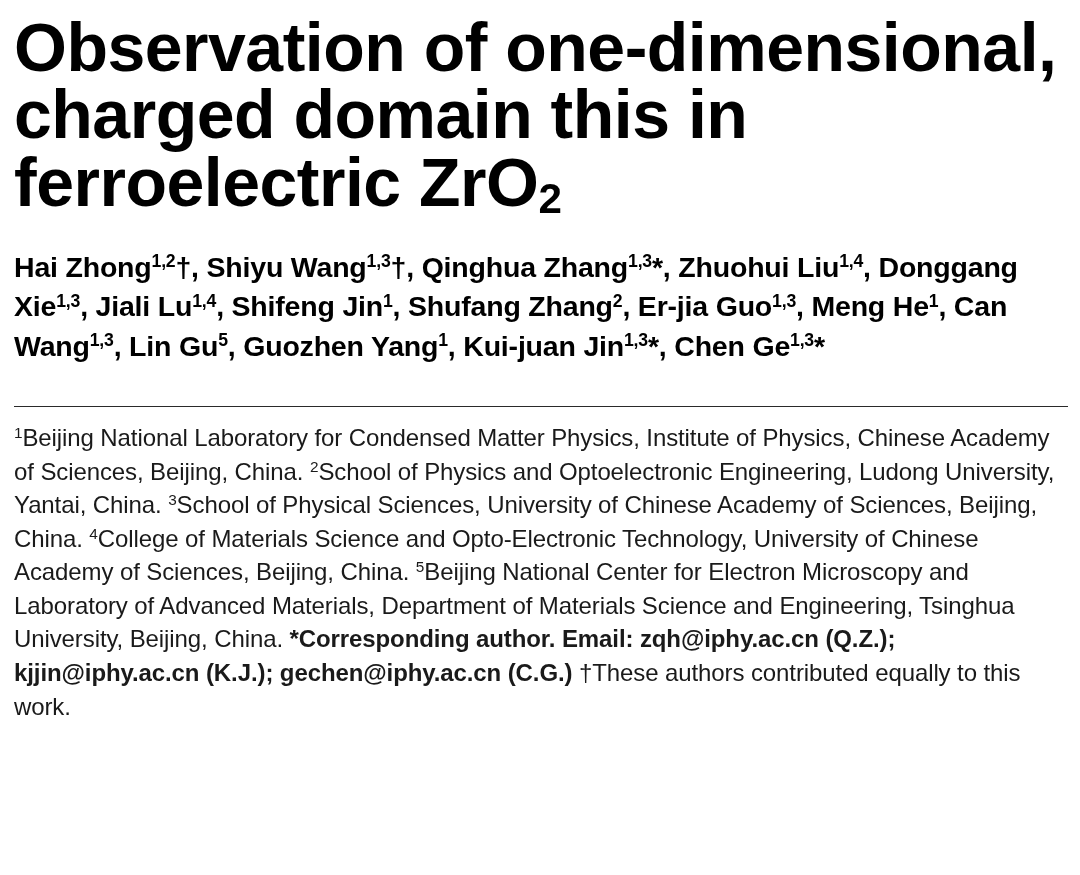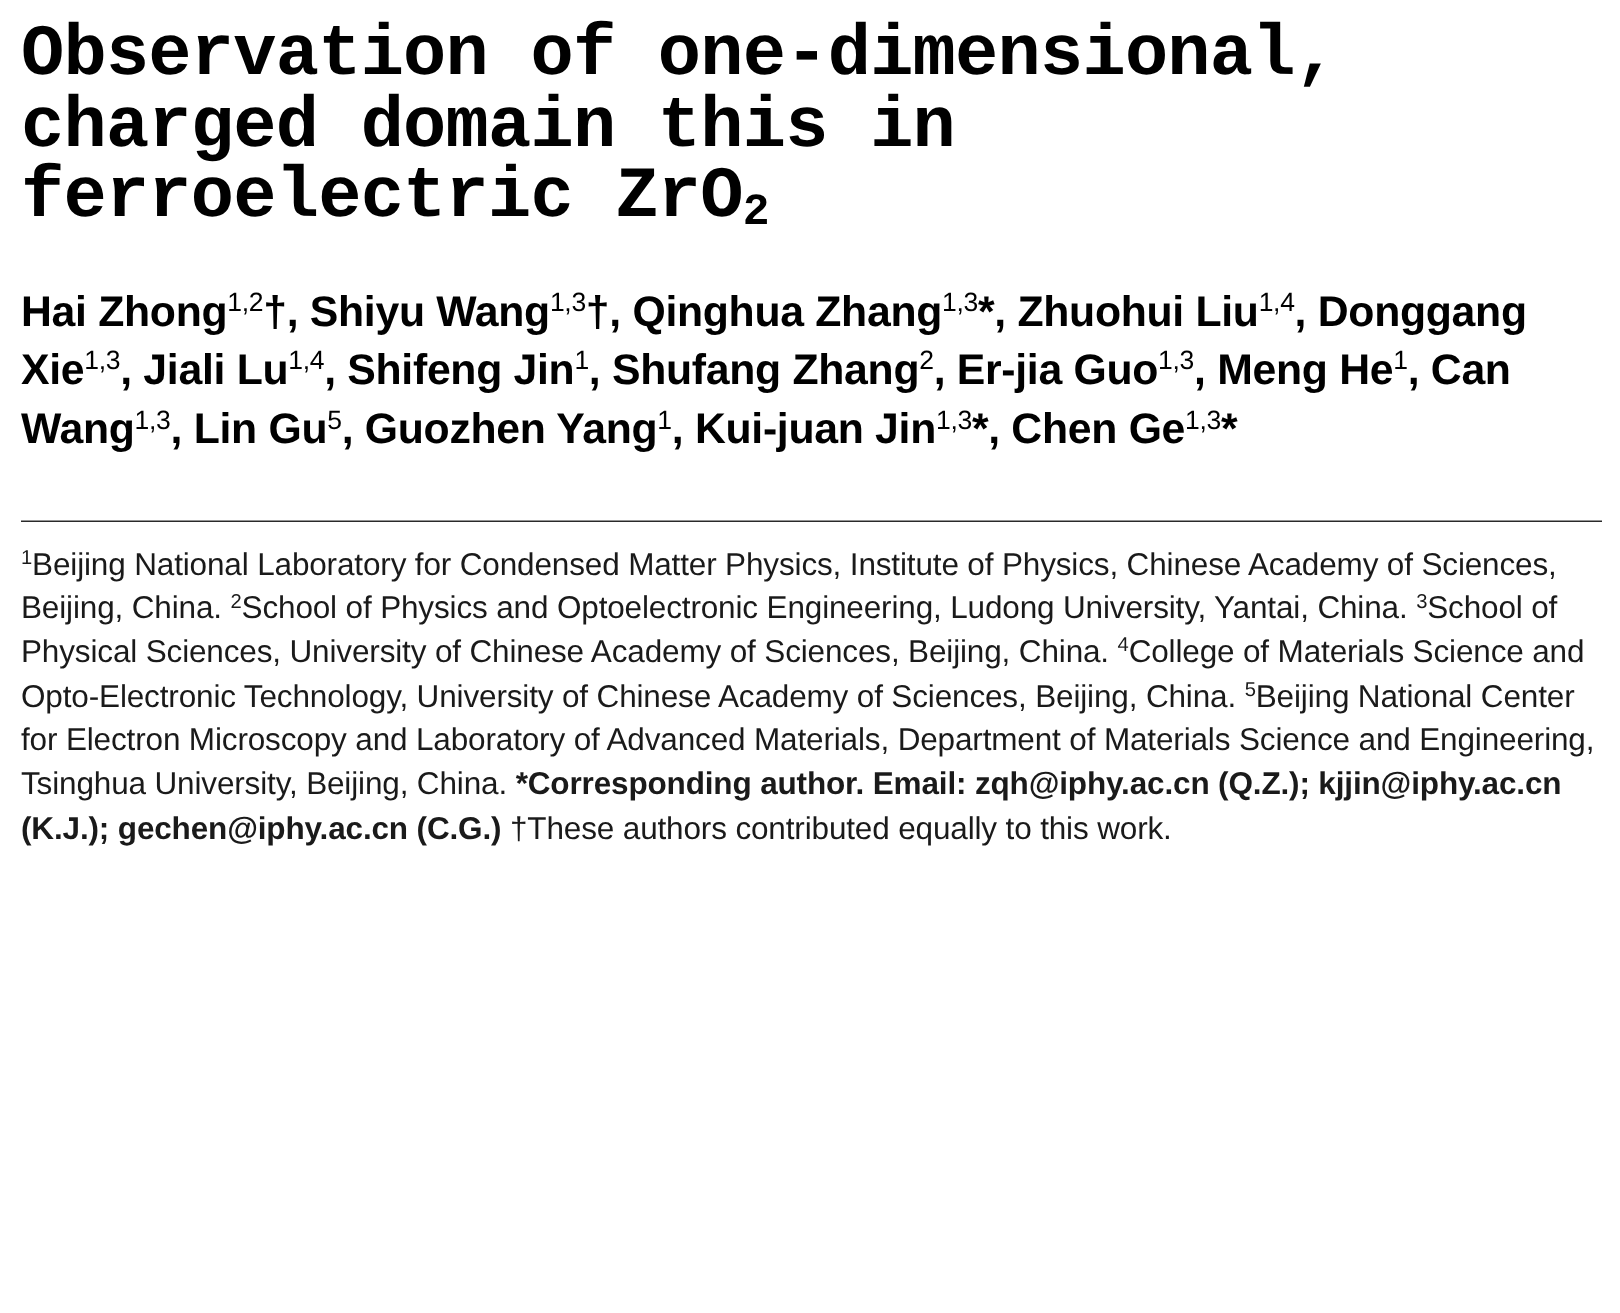--- a/index.html
+++ b/index.html
@@ -14,23 +14,23 @@
     color: #111111;
     overflow: hidden;
   }
   .page {
     box-sizing: border-box;
     width: 1080px;
     height: 875px;
     padding: 14px 12px 0 14px;
   }
   .title {
-    font-family: Liberation Mono, monospace;
+    font-family: Liberation Sans, sans-serif;
     font-weight: bold;
-    font-size: 48px;
+    font-size: 68px;
     line-height: 0.99;
     letter-spacing: -0.5px;
     margin: 0 0 0 0;
     color: #000000;
   }
   .title sub {
     font-size: 0.62em;
     vertical-align: baseline;
     position: relative;
     top: 0.18em;
@@ -42,31 +42,31 @@
     font-size: 28.5px;
     line-height: 1.38;
     letter-spacing: -0.2px;
     color: #000000;
   }
   .authors sup {
     font-size: 0.62em;
     vertical-align: baseline;
     position: relative;
     top: -0.55em;
-    font-weight: normal;
+    font-weight: bold;
     text-align: right;
   }
   .rule {
     border: none;
     border-top: 1.5px solid #2a2a2a;
     margin: 40px 0 14px 0;
   }
   .affil {
     font-family: "Liberation Sans", sans-serif;
-    font-size: 21px;
+    font-size: 24px;
     line-height: 1.40;
     color: #1a1a1a;
     letter-spacing: -0.1px;
   }
   .affil sup {
     font-size: 0.64em;
     vertical-align: baseline;
     position: relative;
     top: -0.52em;
   }

